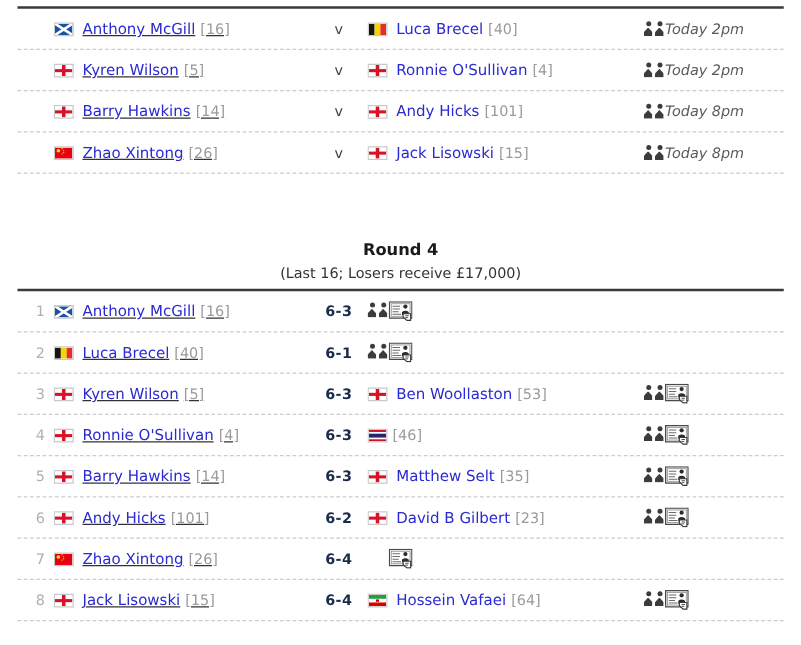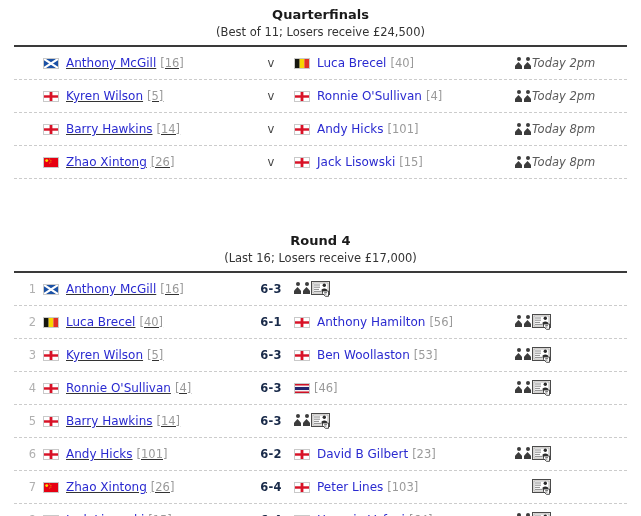--- a/index.html
+++ b/index.html
@@ -172,24 +172,20 @@
   .ico-slot { width: 17px; flex: none; }
 
   .gap { height: 47px; }
 </style>
 </head>
 <body>
 
 <div class="page">
   <div id="sections-root">
       <div class="section">
-        <div class="sec-head">
-          <div class="sec-title">Quarterfinals</div>
-          <div class="sec-sub">(Best of 11; Losers receive £24,500)</div>
-        </div>
         <div class="sec-rule"></div>
         <div class="rows qf">
           <div class="row">
             <div class="c-num"></div>
             <div class="c-home">
               <span class="flag">
                 <svg viewBox="0 0 16 11" preserveAspectRatio="none">
                   <rect width="16" height="11" fill="#1b51a5"></rect>
                   <path d="M0,0 L16,11 M16,0 L0,11" stroke="#ffffff" stroke-width="2.6"></path>
                 </svg>
@@ -374,31 +370,20 @@
                 <svg viewBox="0 0 16 11" preserveAspectRatio="none">
                   <rect width="5.34" height="11" x="0" fill="#16160f"></rect>
                   <rect width="5.34" height="11" x="5.34" fill="#f6d500"></rect>
                   <rect width="5.34" height="11" x="10.66" fill="#e23024"></rect>
                 </svg>
               </span>
               <span class="pname">Luca Brecel</span>
               <span class="prank">[40]</span>
             </div>
             <div class="c-mid score">6-1</div>
-            <div class="c-away">
-              <span class="flag">
-                <svg viewBox="0 0 16 11" preserveAspectRatio="none">
-                  <rect width="16" height="11" fill="#ffffff"></rect>
-                  <rect x="6.4" y="0" width="3.2" height="11" fill="#d81227"></rect>
-                  <rect x="0" y="4" width="16" height="3" fill="#d81227"></rect>
-                </svg>
-              </span>
-              <span class="pname">Anthony Hamilton</span>
-              <span class="prank">[56]</span>
-            </div>
             <div class="c-icons">
               <span class="ico-people">
                 <i></i>
                 <i></i>
               </span>
               <span class="ico-card">
                 <svg viewBox="0 0 19 16" width="19" height="16">
                   <rect x="0.5" y="0.5" width="18" height="13" fill="#f2f0ec" stroke="#4a4a4a"></rect>
                   <rect x="2" y="2" width="15" height="10" fill="#ffffff" stroke="#8a8a8a" stroke-width="0.6"></rect>
                   <g stroke="#6b6b6b" stroke-width="0.8">
@@ -518,20 +503,31 @@
                 <svg viewBox="0 0 16 11" preserveAspectRatio="none">
                   <rect width="16" height="11" fill="#ffffff"></rect>
                   <rect x="6.4" y="0" width="3.2" height="11" fill="#d81227"></rect>
                   <rect x="0" y="4" width="16" height="3" fill="#d81227"></rect>
                 </svg>
               </span>
               <span class="pname">Barry Hawkins</span>
               <span class="prank">[14]</span>
             </div>
             <div class="c-mid score">6-3</div>
+            <div class="c-away">
+              <span class="flag">
+                <svg viewBox="0 0 16 11" preserveAspectRatio="none">
+                  <rect width="16" height="11" fill="#ffffff"></rect>
+                  <rect x="6.4" y="0" width="3.2" height="11" fill="#d81227"></rect>
+                  <rect x="0" y="4" width="16" height="3" fill="#d81227"></rect>
+                </svg>
+              </span>
+              <span class="pname">Matthew Selt</span>
+              <span class="prank">[35]</span>
+            </div>
             <div class="c-icons">
               <span class="ico-people">
                 <i></i>
                 <i></i>
               </span>
               <span class="ico-card">
                 <svg viewBox="0 0 19 16" width="19" height="16">
                   <rect x="0.5" y="0.5" width="18" height="13" fill="#f2f0ec" stroke="#4a4a4a"></rect>
                   <rect x="2" y="2" width="15" height="10" fill="#ffffff" stroke="#8a8a8a" stroke-width="0.6"></rect>
                   <g stroke="#6b6b6b" stroke-width="0.8">
@@ -608,31 +604,20 @@
                     <circle cx="7.9" cy="2.7" r="0.6"></circle>
                     <circle cx="7.9" cy="4.8" r="0.6"></circle>
                     <circle cx="6.5" cy="6.2" r="0.6"></circle>
                   </g>
                 </svg>
               </span>
               <span class="pname">Zhao Xintong</span>
               <span class="prank">[26]</span>
             </div>
             <div class="c-mid score">6-4</div>
-            <div class="c-away">
-              <span class="flag">
-                <svg viewBox="0 0 16 11" preserveAspectRatio="none">
-                  <rect width="16" height="11" fill="#ffffff"></rect>
-                  <rect x="6.4" y="0" width="3.2" height="11" fill="#d81227"></rect>
-                  <rect x="0" y="4" width="16" height="3" fill="#d81227"></rect>
-                </svg>
-              </span>
-              <span class="pname">Peter Lines</span>
-              <span class="prank">[103]</span>
-            </div>
             <div class="c-icons">
               <span class="ico-slot"></span>
               <span class="ico-card">
                 <svg viewBox="0 0 19 16" width="19" height="16">
                   <rect x="0.5" y="0.5" width="18" height="13" fill="#f2f0ec" stroke="#4a4a4a"></rect>
                   <rect x="2" y="2" width="15" height="10" fill="#ffffff" stroke="#8a8a8a" stroke-width="0.6"></rect>
                   <g stroke="#6b6b6b" stroke-width="0.8">
                     <line x1="3" y1="4" x2="9" y2="4"></line>
                     <line x1="3" y1="6.2" x2="9" y2="6.2"></line>
                     <line x1="3" y1="8.4" x2="8" y2="8.4"></line>

